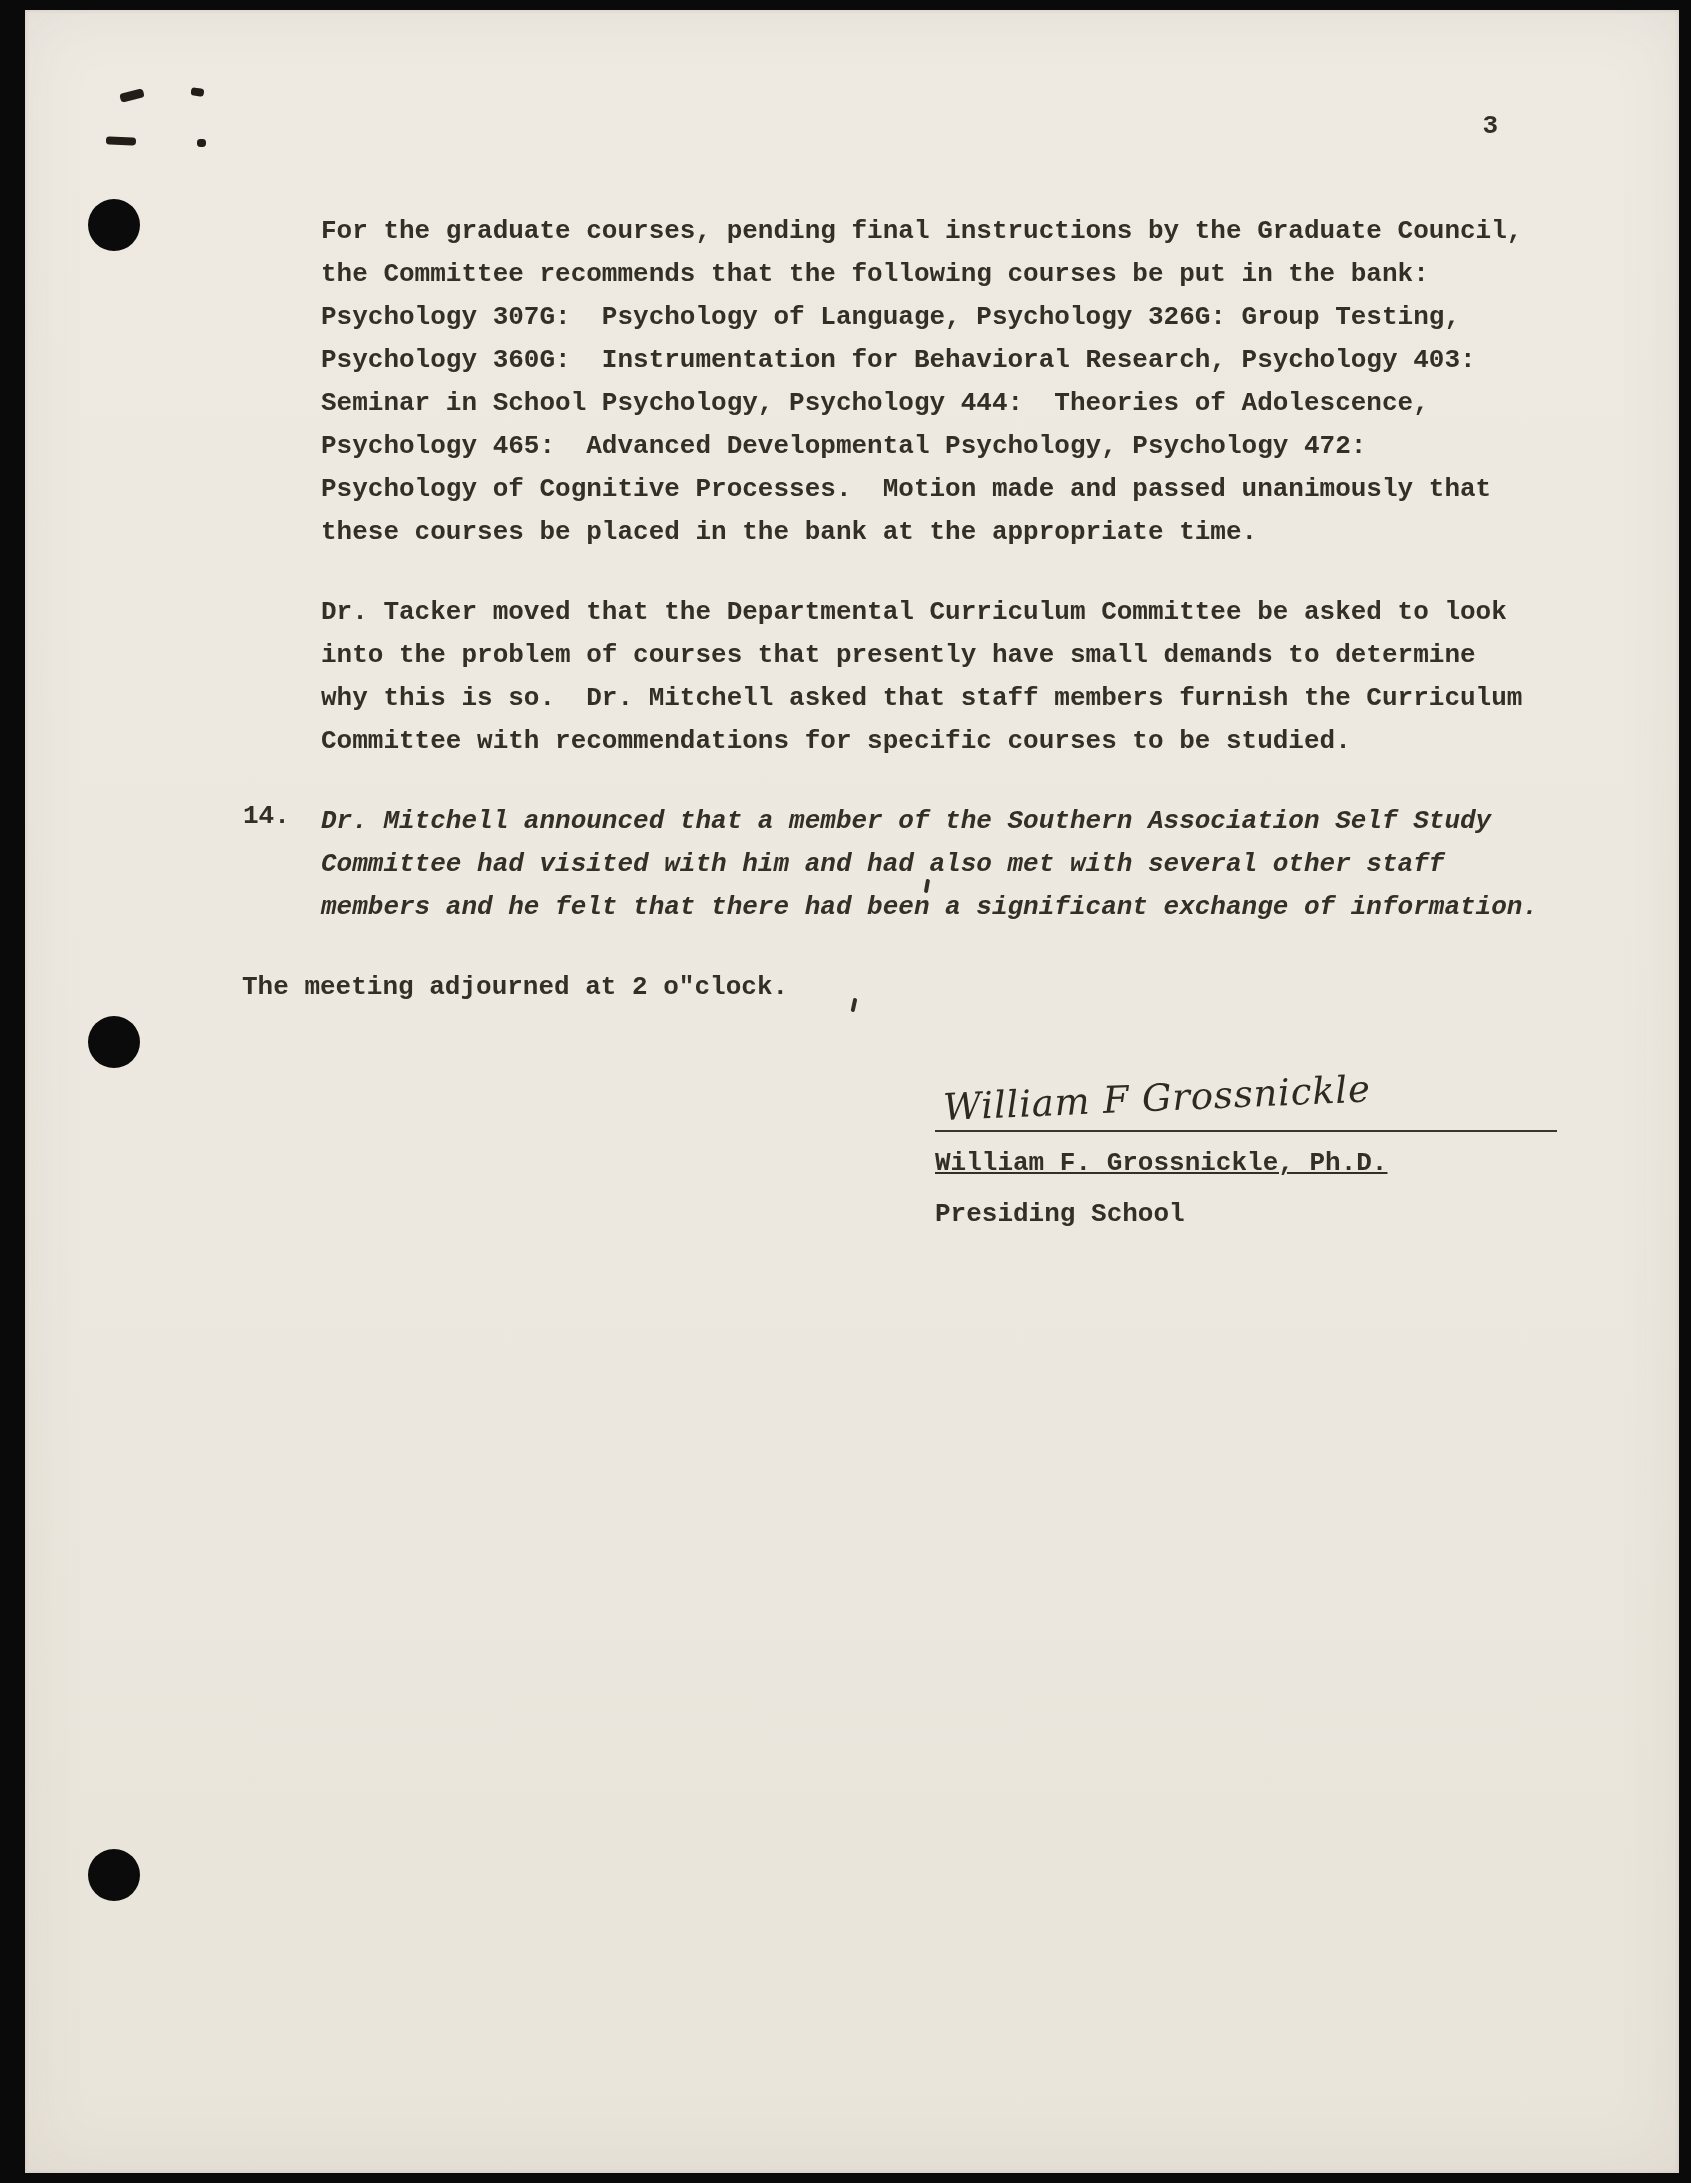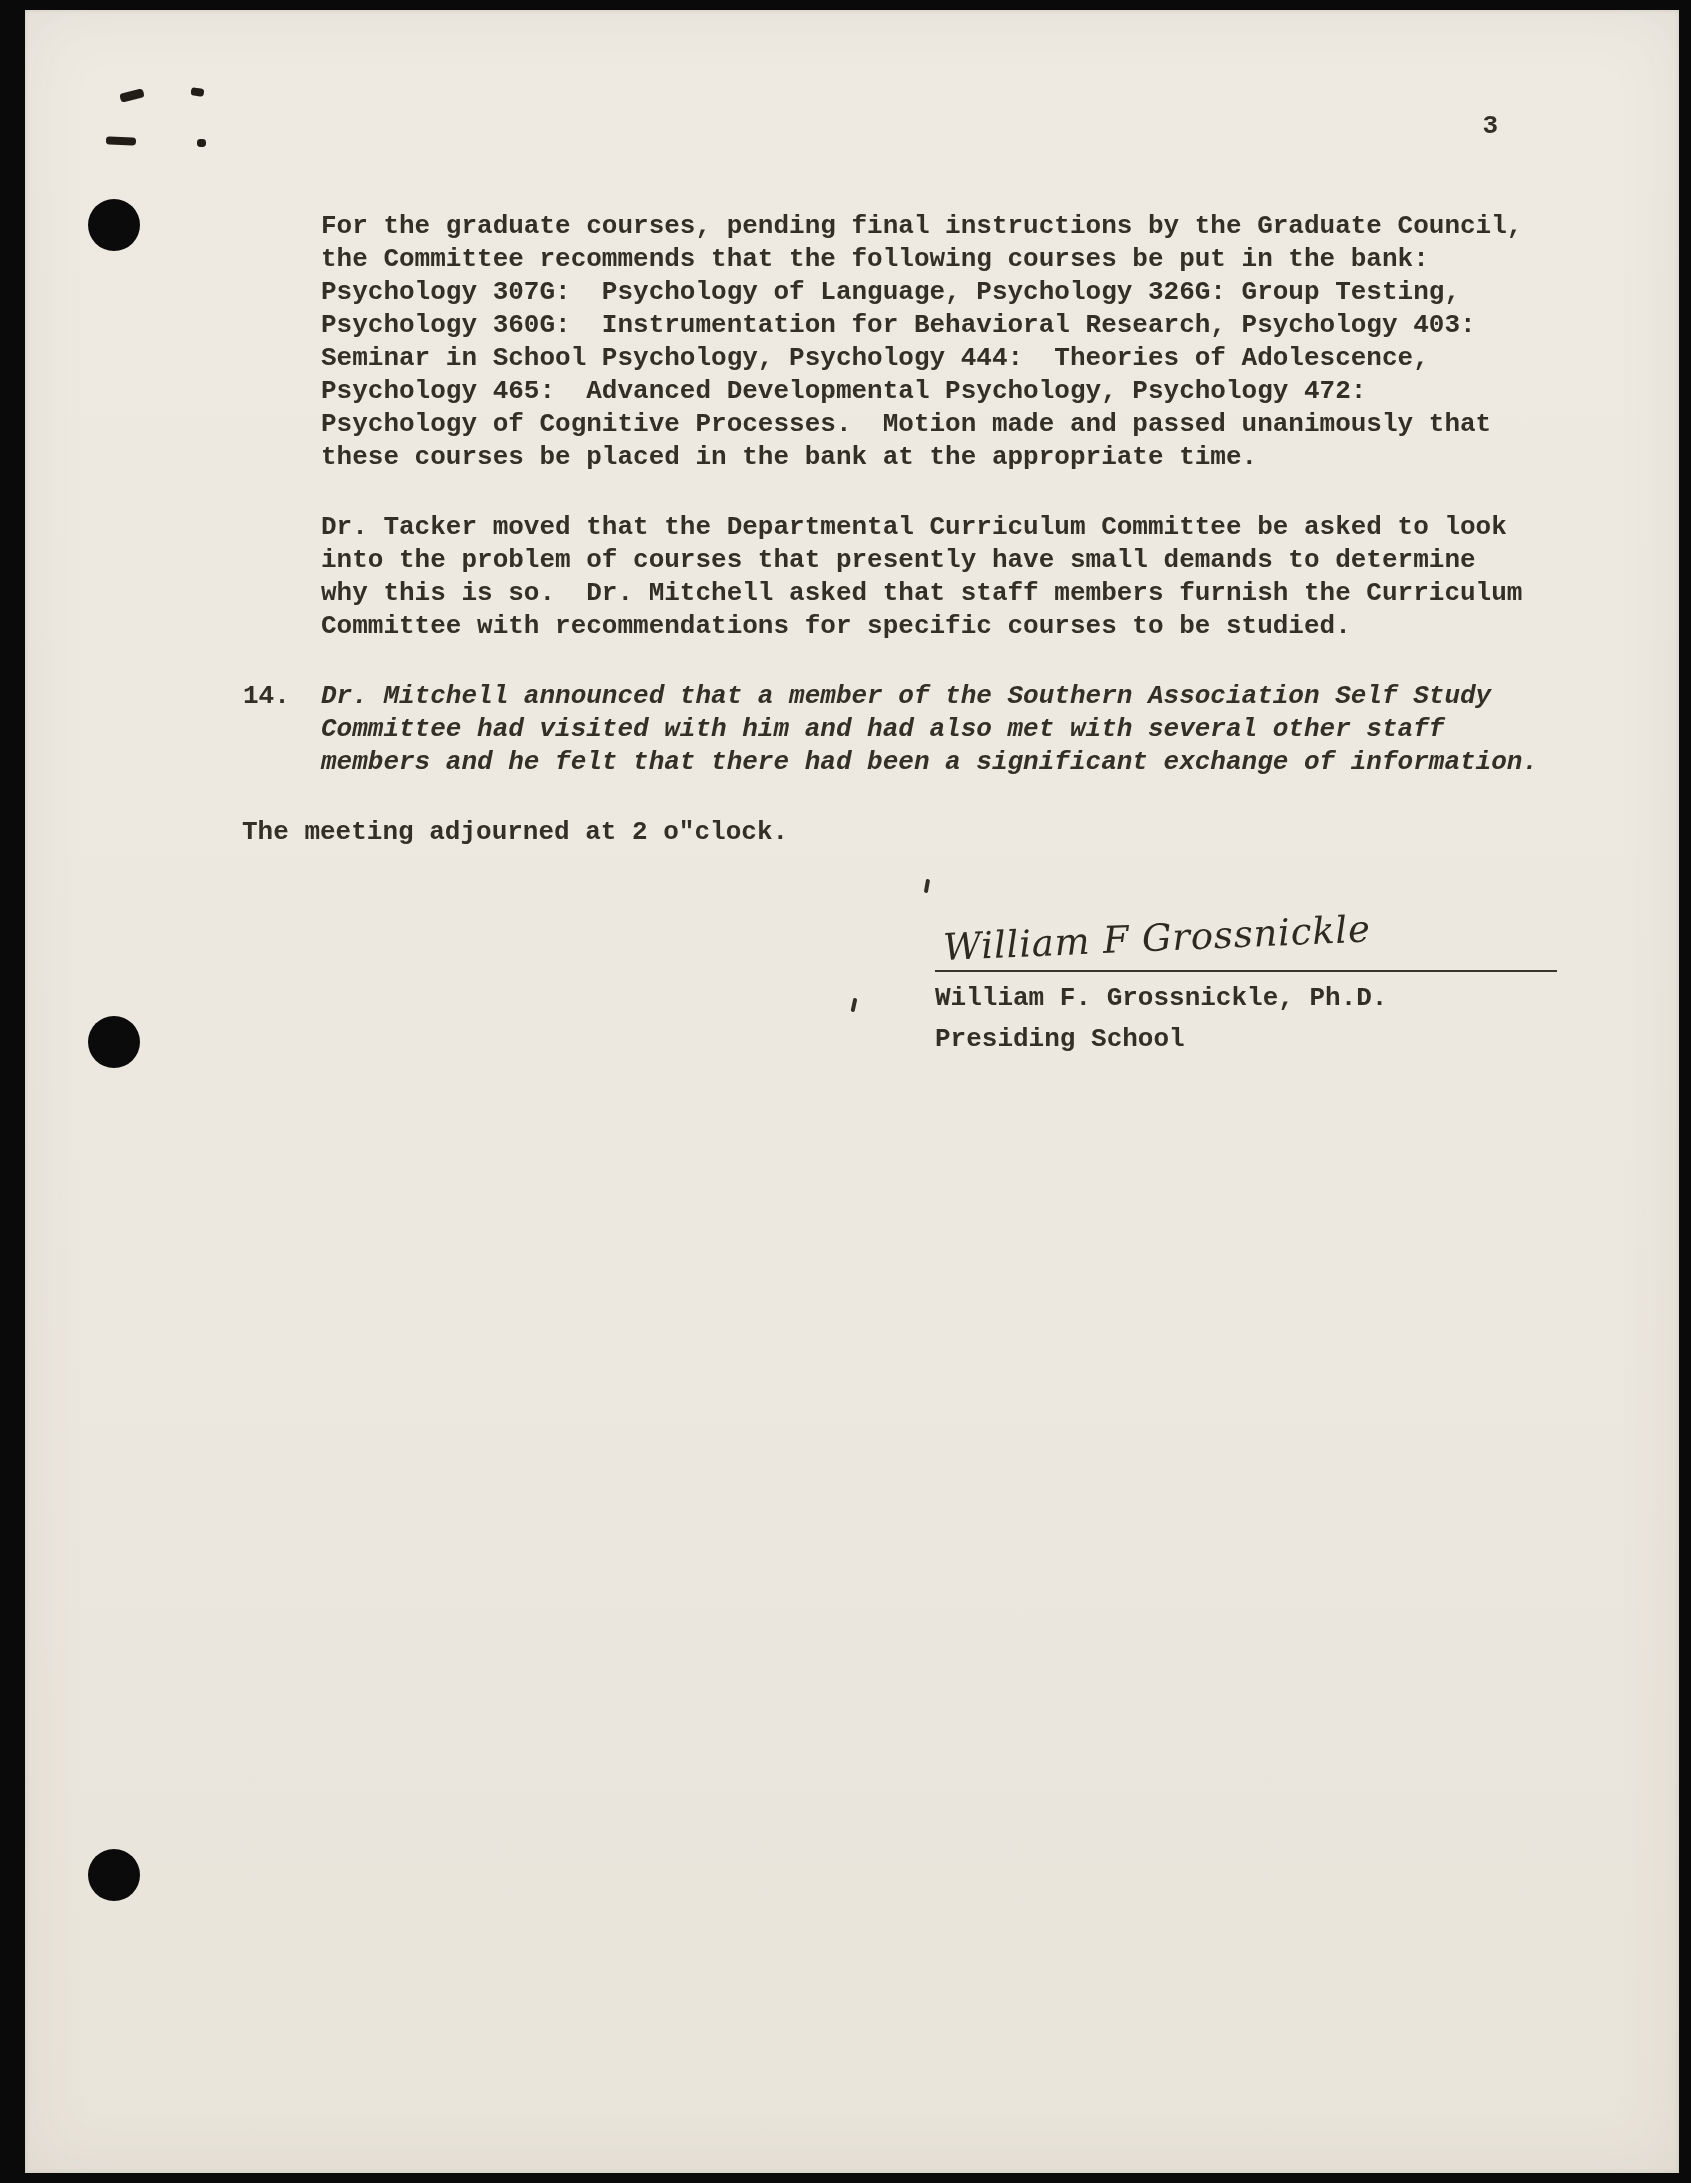--- a/index.html
+++ b/index.html
@@ -61,21 +61,21 @@
     position: absolute;
     left: 296px;
     top: 200px;
     width: 1319px;
   }
 
   .para {
     white-space: pre;
     font-family: "Liberation Mono", "DejaVu Sans Mono", monospace;
     font-size: 26px;
-    line-height: 33px;
+    line-height: 43px;
     font-weight: 600;
     color: #332f27;
     margin: 0 0 37px 0;
   }
 
   .item {
     display: flex;
     margin-left: -78px;
     margin-bottom: 37px;
   }
@@ -107,21 +107,21 @@
     transform-origin: left bottom;
     margin: 0 0 0 8.5px;
     letter-spacing: 0.8px;
   }
   .sig-line {
     width: 622px;
     height: 2.5px;
     background: #3a362e;
     margin-top: 1.7px;
   }
-  .sig-name { margin: 10px 0 8px 0; }
+  .sig-name { margin: 10px 0 8px 0; text-decoration: underline; }
   .sig-title { margin: 6.8px 0 0 0; }
 </style>
 </head>
 <body>
 
 <div class="stage">
   <div class="paper">
 
     <div class="pen-mark m1"></div>
     <div class="pen-mark m2"></div>

